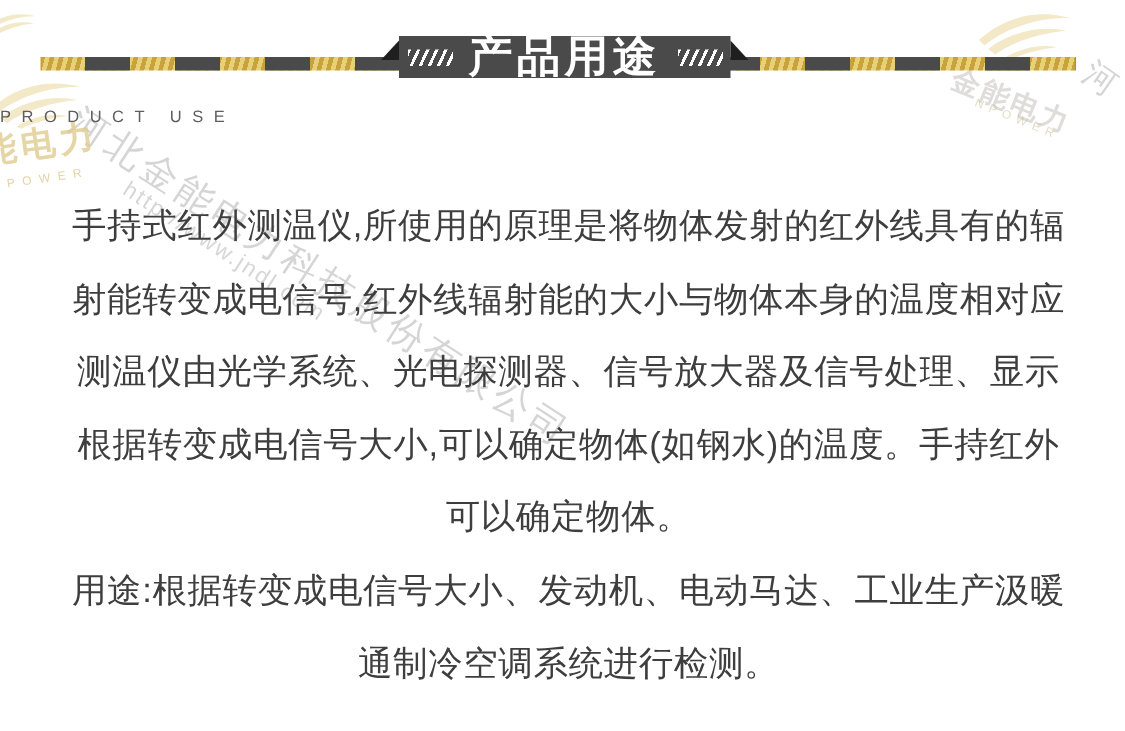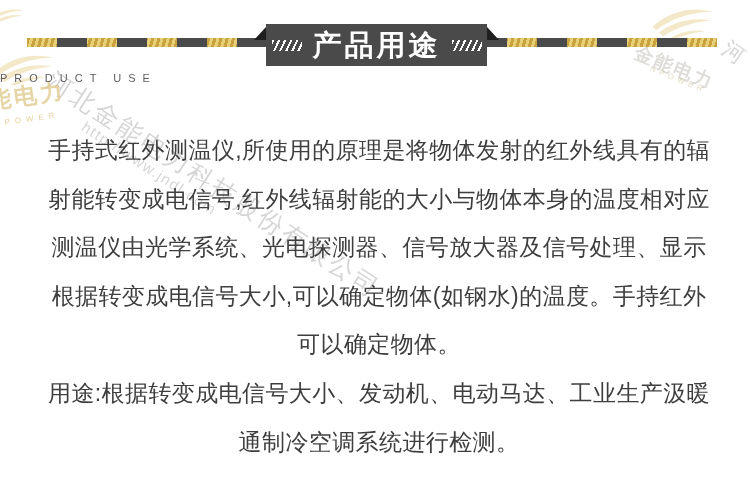--- a/index.html
+++ b/index.html
@@ -45,21 +45,21 @@
   }
   
   .header{position:absolute;left:0;top:0;width:750px;height:95px;z-index:2;}
   .tape{
     position:absolute;left:27px;top:38px;width:690px;height:9px;
     background-image:
       repeating-linear-gradient(90deg, rgba(0,0,0,0) 0 30px, #4a4a4a 30px 60px),
       repeating-linear-gradient(105deg, #c8a23c 0 3px, #e7d077 3px 6px);
   }
   .banner{
-    position:absolute;left:266px;top:24px;width:221px;height:42px;
+    position:absolute;left:266px;top:24px;width:221px;height:28px;
     background:#4a4a4a;z-index:3;
     display:flex;align-items:center;justify-content:center;gap:11px;
   }
   .flap{position:absolute;width:0;height:0;top:3px;}
   .flap-left{left:-12px;border-bottom:13px solid #1f1f1f;border-left:12px solid transparent;}
   .flap-right{right:-12px;border-bottom:13px solid #1f1f1f;border-right:12px solid transparent;}
   .hatch{
     width:30px;height:11px;flex:0 0 auto;
     background:repeating-linear-gradient(115deg, #ffffff 0 2px, rgba(0,0,0,0) 2px 5.5px);
   }

